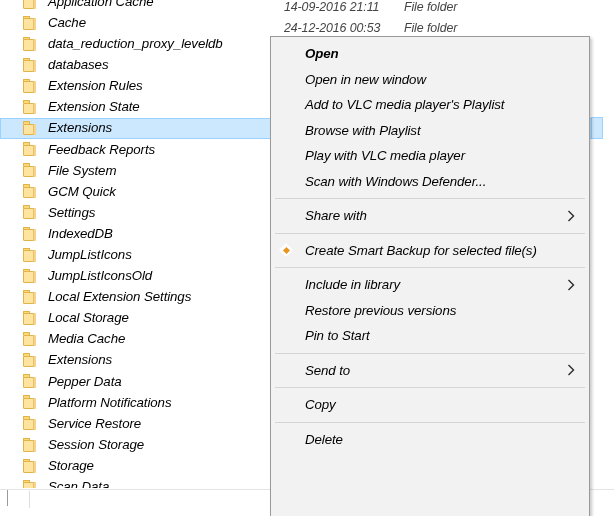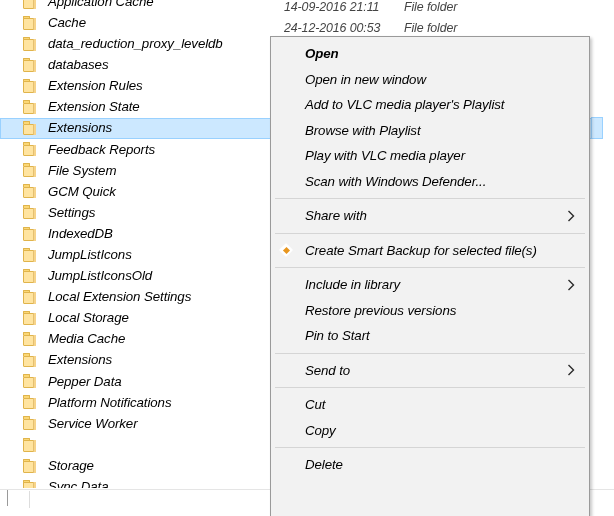--- a/index.html
+++ b/index.html
@@ -382,44 +382,45 @@
             <span class="spine"></span>
           </span>
           <span class="file-name">Platform Notifications</span>
         </div>
         <div class="file-row">
           <span class="folder-icon">
             <span class="tab"></span>
             <span class="body"></span>
             <span class="spine"></span>
           </span>
-          <span class="file-name">Service Worker</span>
-        </div>
-        <div class="file-row">
-          <span class="folder-icon">
-            <span class="tab"></span>
-            <span class="body"></span>
-            <span class="spine"></span>
-          </span>
+          <span class="file-name">Service Restore</span>
+        </div>
+        <div class="file-row">
+          <span class="folder-icon">
+            <span class="tab"></span>
+            <span class="body"></span>
+            <span class="spine"></span>
+          </span>
+          <span class="file-name">Session Storage</span>
         </div>
         <div class="file-row">
           <span class="folder-icon">
             <span class="tab"></span>
             <span class="body"></span>
             <span class="spine"></span>
           </span>
           <span class="file-name">Storage</span>
         </div>
         <div class="file-row">
           <span class="folder-icon">
             <span class="tab"></span>
             <span class="body"></span>
             <span class="spine"></span>
           </span>
-          <span class="file-name">Sync Data</span>
+          <span class="file-name">Scan Data</span>
         </div>
       </div>
     <div id="pane-right-border"></div>
   </div>
 
   <div id="detail-columns">
       <div class="detail-col" style="left: 284px; top: 0px;">14-09-2016 21:11</div>
       <div class="detail-col" style="left: 404px; top: 0px;">File folder</div>
       <div class="detail-col" style="left: 284px; top: 21.1px;">24-12-2016 00:53</div>
       <div class="detail-col" style="left: 404px; top: 21.1px;">File folder</div>
@@ -484,23 +485,20 @@
       <div class="menu-item">
         <span class="label">Send to</span>
         <span class="submenu-arrow">
           <svg width="8" height="12" viewBox="0 0 8 12">
             <polyline points="1.5,1 6.5,6 1.5,11" fill="none" stroke="#2b2b2b" stroke-width="1.4"></polyline>
           </svg>
         </span>
       </div>
       <div class="menu-sep"></div>
       <div class="menu-item">
-        <span class="label">Cut</span>
-      </div>
-      <div class="menu-item">
         <span class="label">Copy</span>
       </div>
       <div class="menu-sep"></div>
       <div class="menu-item">
         <span class="label">Delete</span>
       </div>
     </div>
 
 </div>
 

